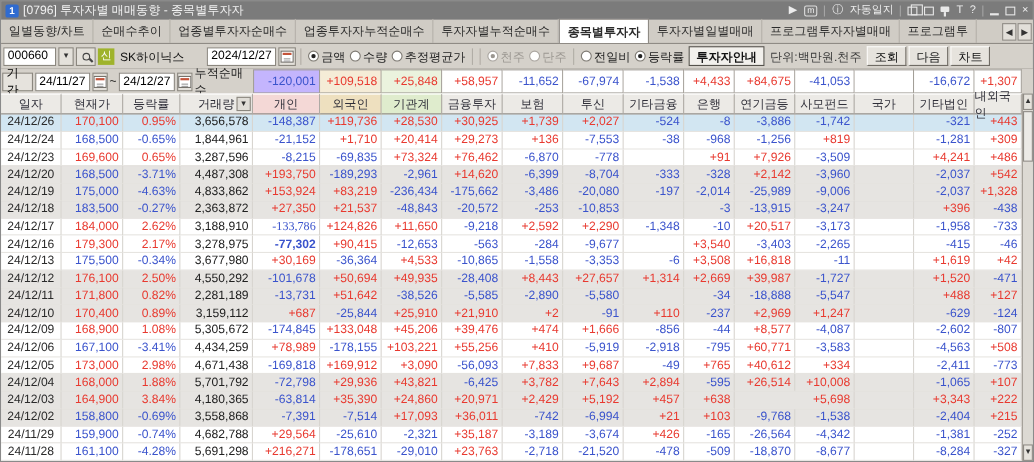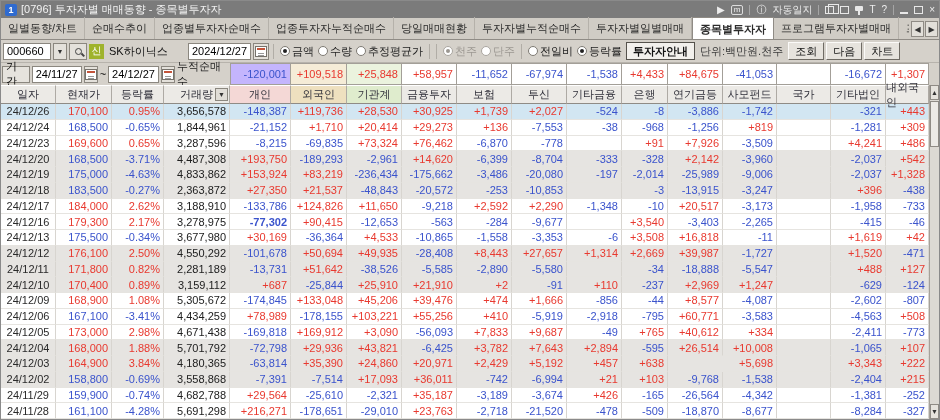--- a/index.html
+++ b/index.html
@@ -113,24 +113,23 @@
       <span class="tb-ic">×</span>
     </span>
   </div>
 
   <div class="tabbar">
     <div class="tabs">
         <div class="tab">일별동향/차트</div>
         <div class="tab">순매수추이</div>
         <div class="tab">업종별투자자순매수</div>
         <div class="tab">업종투자자누적순매수</div>
-        <div class="tab">당일매매현황</div>
         <div class="tab">투자자별누적순매수</div>
+        <div class="tab active">종목별투자자</div>
         <div class="tab">투자자별일별매매</div>
-        <div class="tab active">종목별투자자</div>
         <div class="tab">프로그램투자자별매매</div>
         <div class="tab">프로그램투</div>
       </div>
     <div class="tab-nav">
       <span class="nbtn">◀</span>
       <span class="nbtn">▶</span>
     </div>
   </div>
 
   <div class="toolbar">
@@ -391,21 +390,21 @@
             <div class="tcell" style="width: 54px; color: rgb(58, 83, 204);">-3,247</div>
             <div class="tcell" style="width: 54px; color: rgb(32, 32, 32);"></div>
             <div class="tcell" style="width: 55px; color: rgb(232, 57, 47);">+396</div>
             <div class="tcell" style="width: 43px; color: rgb(58, 83, 204);">-438</div>
           </div>
           <div class="trow" style="background: rgb(255, 255, 255);">
             <div class="tcell ctr" style="width: 55px; color: rgb(42, 42, 42);">24/12/17</div>
             <div class="tcell" style="width: 56px; color: rgb(232, 57, 47);">184,000</div>
             <div class="tcell" style="width: 52px; color: rgb(232, 57, 47);">2.62%</div>
             <div class="tcell" style="width: 66px; color: rgb(32, 32, 32);">3,188,910</div>
-            <div class="tcell" style="width: 61px; color: rgb(58, 83, 204);">-133,786</div>
+            <div class="tcell" style="width: 61px; color: rgb(58, 83, 204); font-family: Liberation Serif, serif;">-133,786</div>
             <div class="tcell" style="width: 56px; color: rgb(232, 57, 47);">+124,826</div>
             <div class="tcell" style="width: 55px; color: rgb(232, 57, 47);">+11,650</div>
             <div class="tcell" style="width: 55px; color: rgb(58, 83, 204);">-9,218</div>
             <div class="tcell" style="width: 55px; color: rgb(232, 57, 47);">+2,592</div>
             <div class="tcell" style="width: 55px; color: rgb(232, 57, 47);">+2,290</div>
             <div class="tcell" style="width: 55px; color: rgb(58, 83, 204);">-1,348</div>
             <div class="tcell" style="width: 46px; color: rgb(58, 83, 204);">-10</div>
             <div class="tcell" style="width: 55px; color: rgb(232, 57, 47);">+20,517</div>
             <div class="tcell" style="width: 54px; color: rgb(58, 83, 204);">-3,173</div>
             <div class="tcell" style="width: 54px; color: rgb(32, 32, 32);"></div>

